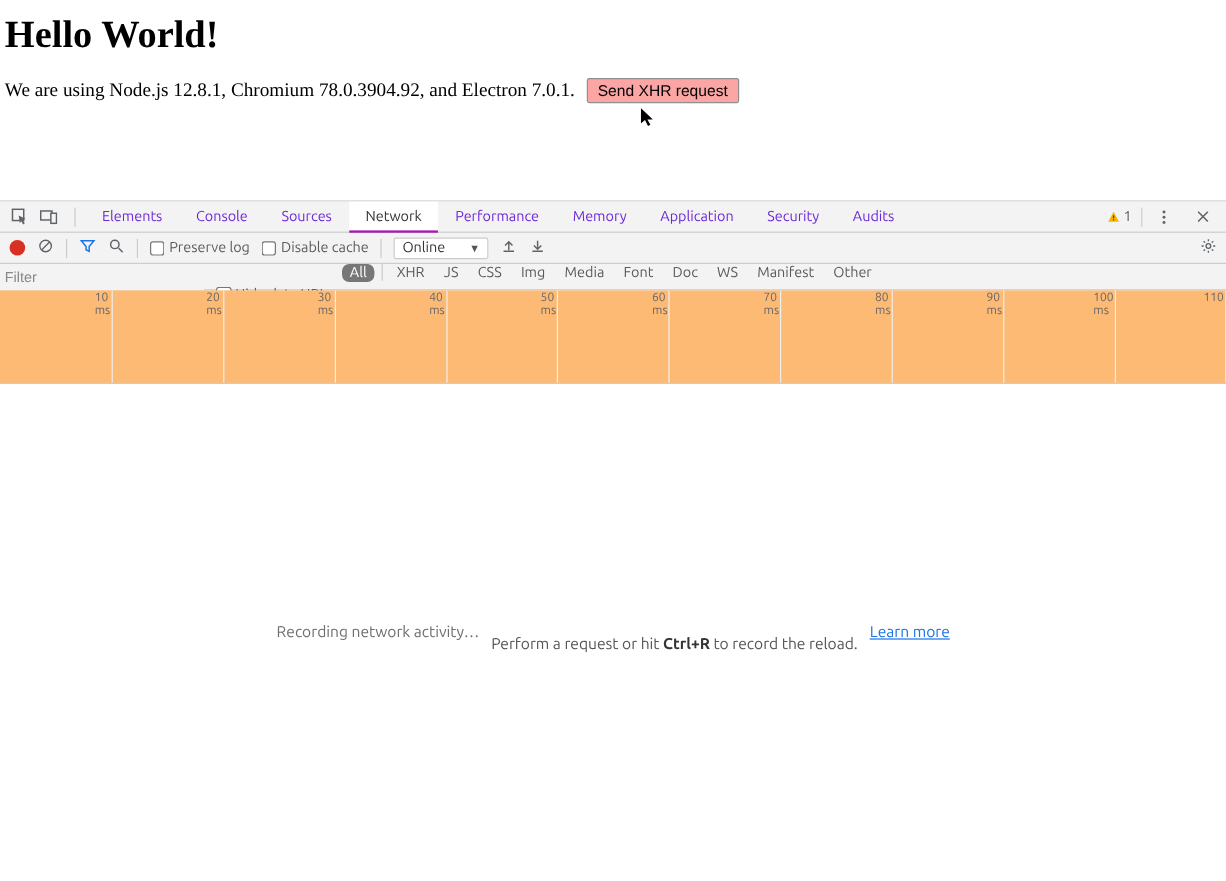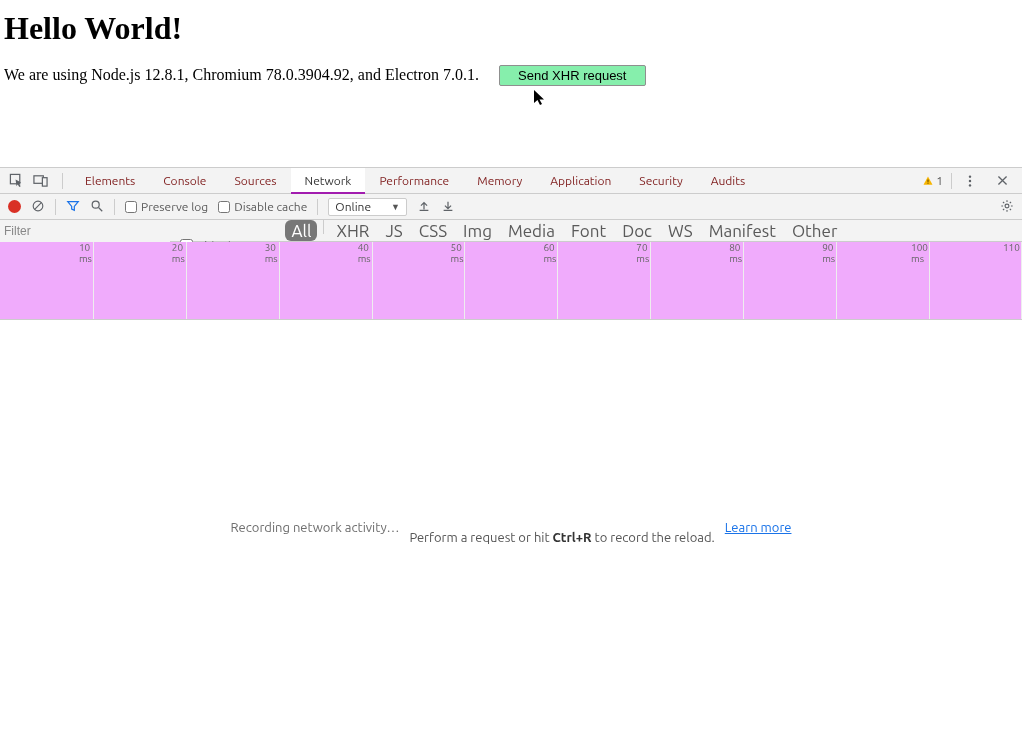--- a/index.html
+++ b/index.html
@@ -27,26 +27,26 @@
     margin: 4px 0 18px 0;
   }
   .page-area p {
     margin: 0;
     font-size: 16px;
     display: inline;
   }
   .page-area button {
     font-family: Arial, Helvetica, sans-serif;
     font-size: 13px;
-    padding: 2px 18px;
-    background: #86efac;
+    padding: 2px 8px;
+    background: #fca5a5;
     border: 1px solid #8f8f8f;
     border-radius: 2px;
     vertical-align: baseline;
-    margin-left: 16px;
+    margin-left: 6px;
     cursor: pointer;
   }
   .cursor-arrow {
     position: absolute;
     left: 534px;
     top: 90px;
     font-size: 15px;
     pointer-events: none;
   }
 
@@ -80,21 +80,21 @@
     cursor: pointer;
   }
   .dt-tabs .sep {
     width: 1px; height: 16px; background: #ccc;
     margin: 0 8px;
   }
   .dt-tab {
     padding: 0 14px;
     height: 26px;
     line-height: 26px;
-    color: #7f1d1d;
+    color: #6d28d9;
     cursor: pointer;
     font-size: 12px;
   }
   .dt-tab.active {
     color: #333;
     border-bottom: 2px solid #a21caf;
     background: #fff;
   }
   .dt-tabs .right {
     margin-left: auto;
@@ -158,28 +158,28 @@
     width:170px; height:22px;
     border:none; background:#f3f3f3;
     padding:0 4px; font-size:12px;
     color:#333;
     outline:none;
   }
   .filter-input::placeholder { color:#888; }
   .dt-filterbar label { display:flex; align-items:center; gap:0; padding:16px 6px; }
   .type-chip {
     padding:1px 6px; margin:0 2px; border-radius:6px;
-    font-size:17px; color:#5a5a5a; cursor:pointer;
+    font-size:12px; color:#5a5a5a; cursor:pointer;
   }
   .type-chip.active { background:#777; color:#fff; }
   .chip-sep { width:1px; height:14px; background:#ccc; margin:0 4px; }
 
   
   .dt-timeline {
-    height:78px; background:#f0abfc; border-bottom:1px solid #ccc;
+    height:78px; background:#fdba74; border-bottom:1px solid #ccc;
     position:relative; overflow:hidden;
   }
   .tick {
     position:absolute; top:0; bottom:0; width:1px; background:#eee;
   }
   .tick span {
     position:absolute; top:0; right:2px;
     font-size:10px; color:#666;
   }
   .tick.last span { right:auto; left:-18px; }

